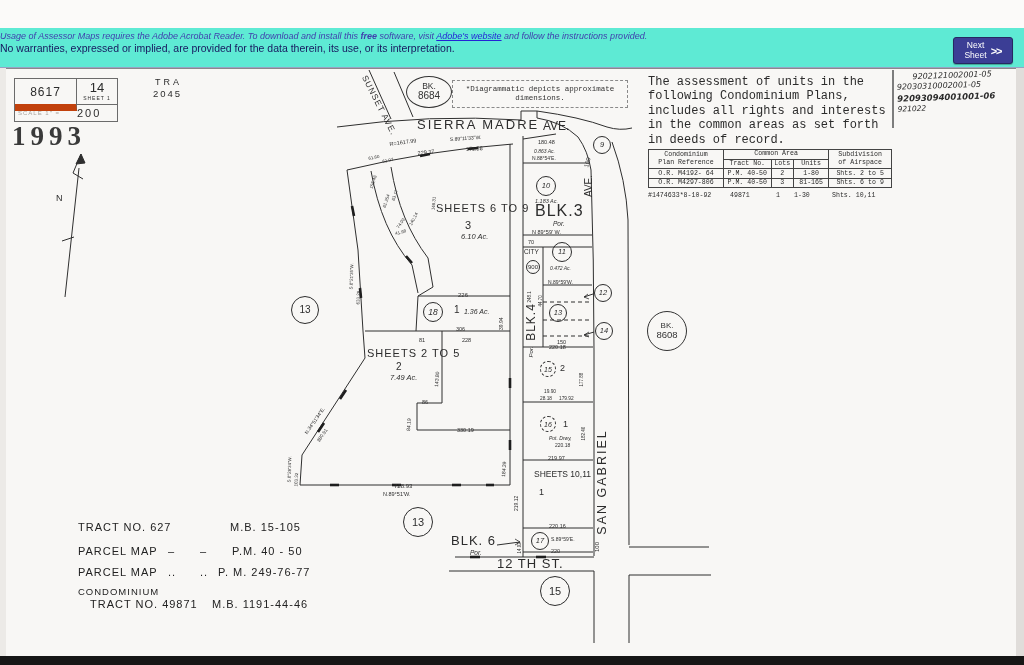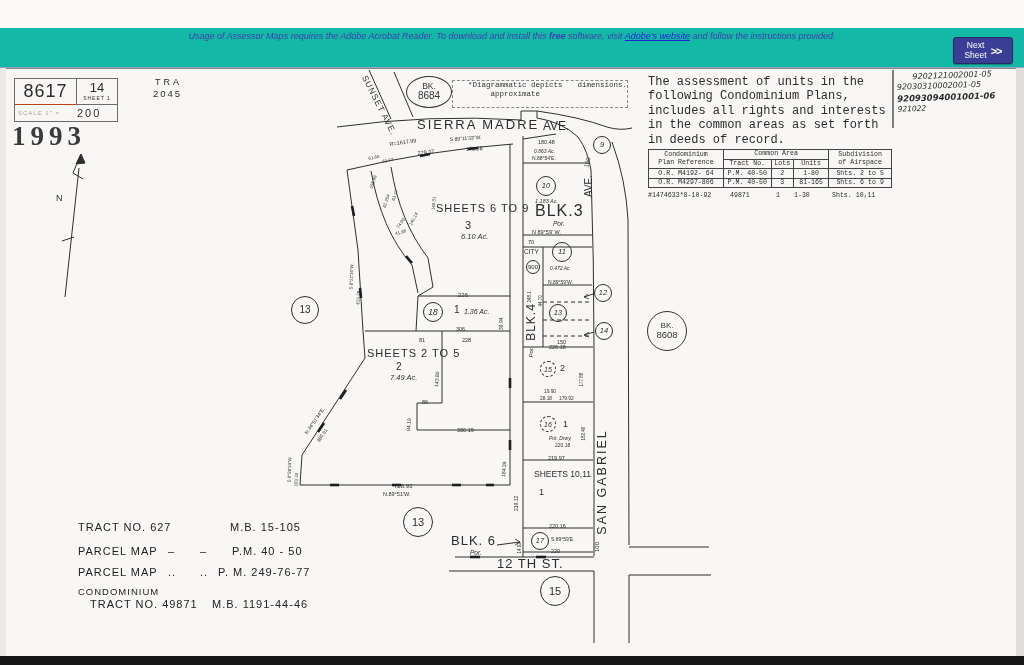--- a/index.html
+++ b/index.html
@@ -1,21 +1,21 @@
 <!DOCTYPE html>
 <html><head>
 <meta charset="utf-8">
 <style>
   html,body{margin:0;padding:0;}
   body{width:1024px;height:665px;position:relative;overflow:hidden;background:#eceae7;
        font-family:"Liberation Sans",sans-serif;}
   .abs{position:absolute;}
   .topstrip{position:absolute;left:0;top:0;width:1024px;height:28px;background:#fbfaf9;}
-  .banner{position:absolute;left:0;top:28px;width:1024px;height:39px;background:#14b8a6;
-          text-align:center;border-bottom:1px solid #98a1c4;}
+  .banner{position:absolute;left:0;top:28px;width:1024px;height:39px;background:#5eead4;
+          border-bottom:1px solid #98a1c4;}
   .b1{font-size:9px;font-style:italic;color:#4040ad;padding-top:3px;line-height:1.2;}
   .b1 b{font-weight:bold;}
   .b1 a{color:#2424d6;text-decoration:underline;cursor:pointer;}
   .b2{font-size:11.5px;color:#17175e;line-height:1.15;}
   .b3{font-size:10.5px;color:#17175e;line-height:1.15;}
   .next-btn{position:absolute;left:953px;top:37px;width:58px;height:25px;background:#3b3e95;
             border:1px solid #262862;border-radius:3px;display:flex;align-items:center;
             justify-content:center;gap:4px;color:#fff;cursor:pointer;box-shadow:0 1px 1px rgba(0,0,0,.3);}
   .nb-text{font-size:8.5px;font-weight:normal;line-height:1.15;text-align:center;}
   .nb-arrows{font-size:11px;font-weight:bold;letter-spacing:-1px;}
@@ -32,21 +32,21 @@
            display:flex;align-items:center;justify-content:center;color:#2d2d2d;
            font-style:italic;line-height:1;background:transparent;}
   .bigc{font-style:normal;}
   .stampc{position:absolute;border:1.3px solid #333;border-radius:50%;box-sizing:border-box;
           display:flex;flex-direction:column;align-items:center;justify-content:center;
           color:#333;line-height:1.05;}
   .tblock{position:absolute;left:14px;top:78px;width:104px;height:44px;border:1px solid #6b6b6b;
           box-sizing:border-box;color:#2c2c2c;}
   .noteb{position:absolute;left:452px;top:80px;width:174px;height:26px;border:1px dashed #8a8a8a;
          font-family:"Liberation Mono",monospace;font-size:7.5px;color:#333;text-align:center;
-         display:flex;flex-direction:row;justify-content:center;line-height:1.25;background:#f8f7f5;}
+         display:flex;flex-direction:column;justify-content:center;line-height:1.25;background:#f8f7f5;}
   .assess{position:absolute;left:648px;top:75px;width:246px;color:#2b2b2b;
           font-family:"Liberation Mono",monospace;}
   .apara{font-size:12px;line-height:1.2;}
   .atable{border-collapse:collapse;width:244px;margin-top:2px;font-family:"Liberation Mono",monospace;}
   .atable td{border:1px solid #444;padding:0.5px 1px;font-size:6.6px;text-align:center;
              color:#2b2b2b;line-height:1.15;}
   .aextra{position:relative;height:12px;margin-top:4px;font-size:6.6px;}
   .aextra span{position:absolute;top:0;white-space:nowrap;}
   .hand{position:absolute;left:897px;top:71px;color:#2a2a2a;transform:rotate(-2deg);
         font-style:italic;font-family:"DejaVu Sans",sans-serif;}
@@ -61,20 +61,21 @@
   <div class="topstrip"></div>
 
   <div class="banner">
     <div class="b1">
       <span>Usage of Assessor Maps requires the Adobe Acrobat Reader. To download and install this</span>
       <b>free</b>
       <span>software, visit</span>
       <a>Adobe's website</a>
       <span>and follow the instructions provided.</span>
     </div>
+    <div class="b3">No warranties, expressed or implied, are provided for the data therein, its use, or its interpretation.</div>
   </div>
 
   <div class="next-btn">
     <span class="nb-text">
       <span>Next</span><br>
       <span>Sheet</span>
     </span>
     <span class="nb-arrows">&gt;&gt;</span>
   </div>
 
@@ -165,21 +166,21 @@
           <path d="M468,149 l10,-1"></path>
         <path d="M510,378 l0,10"></path>
           <path d="M510,440 l0,10"></path>
         <path d="M470,557 l10,0"></path>
           <path d="M536,557 l10,0"></path>
         <path d="M406,256 l6,7"></path>
       </g>
     </svg>
 
     <div class="tblock">
-      <div class="abs" style="left:0;top:0;width:61px;height:25px;border-right:1px solid #6b6b6b;border-bottom:1px solid #c2410c;display:flex;align-items:center;justify-content:center;font-size:18px;letter-spacing:1px;">8617</div>
+      <div class="abs" style="left:0;top:0;width:61px;height:25px;border-right:1px solid #6b6b6b;border-bottom:7px solid #c2410c;display:flex;align-items:center;justify-content:center;font-size:12px;letter-spacing:1px;">8617</div>
       <div class="abs" style="left:61px;top:0;width:42px;height:25px;border-bottom:1px solid #6b6b6b;text-align:center;">
         <div style="font-size:13px;margin-top:1px;">14</div>
         <div style="font-size:5px;letter-spacing:1px;">SHEET 1</div>
       </div>
       <div class="abs" style="left:3px;top:31px;font-size:6px;color:#a9a49e;letter-spacing:1px;">SCALE 1" =</div>
       <div class="abs" style="left:62px;top:28px;font-size:11px;letter-spacing:2px;">200</div>
     </div>
     <div class="lbl" style="left:155px;top:78px;font-size:9px;letter-spacing:3px;">TRA</div>
     <div class="lbl" style="left:153px;top:89px;font-size:9.5px;letter-spacing:2px;">2045</div>
     <div class="lbl" style="left:12px;top:123px;font-size:27px;font-weight:bold;letter-spacing:5px;font-family:'Liberation Serif',serif;color:#3a3a3a;">1993</div>

